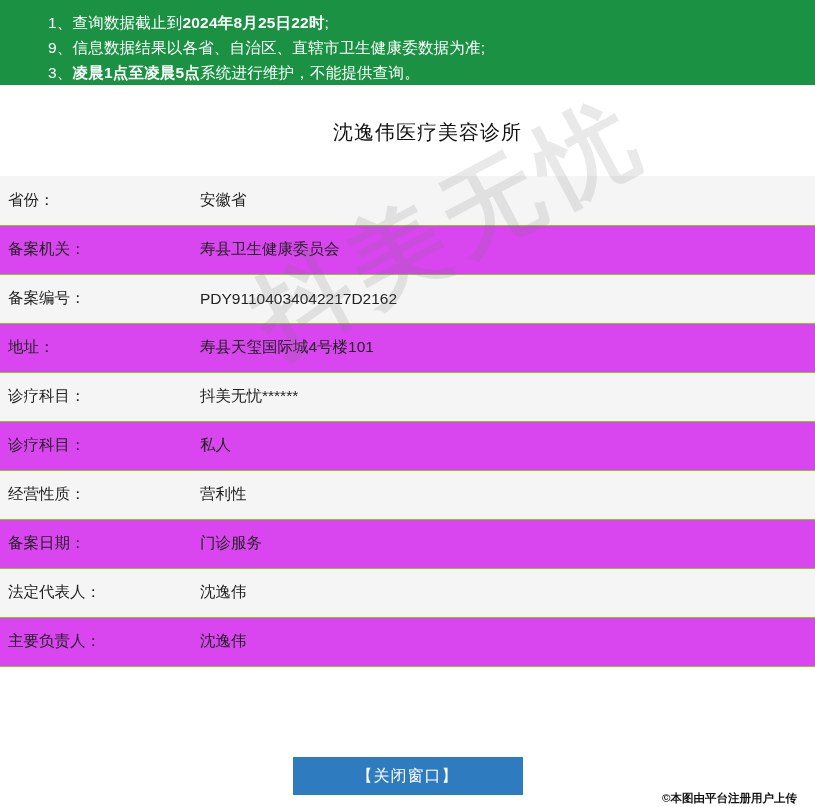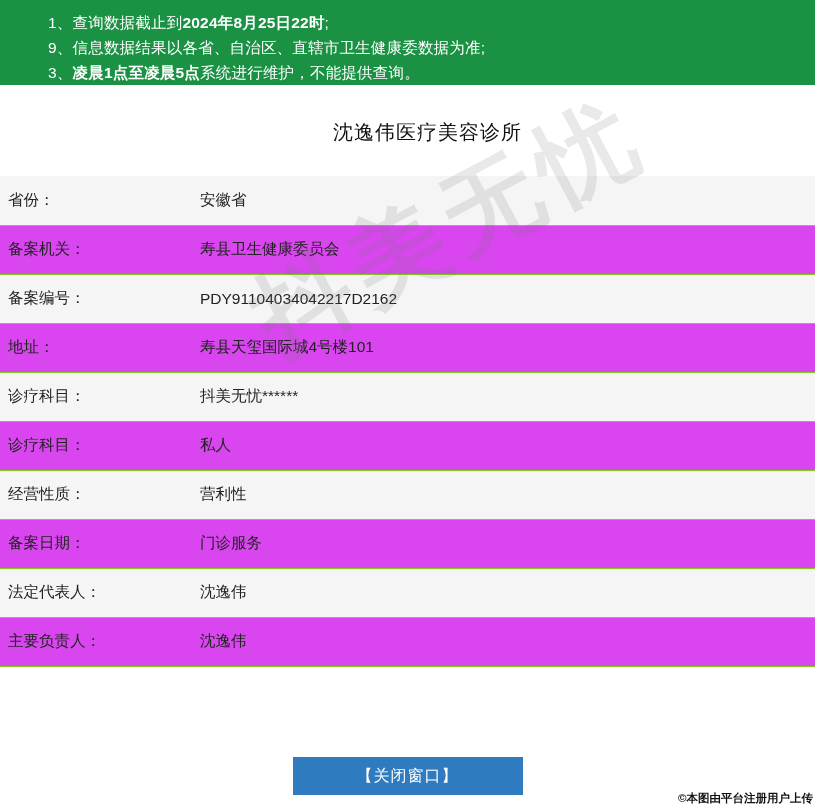--- a/index.html
+++ b/index.html
@@ -110,21 +110,21 @@
     letter-spacing: 1px;
     cursor: pointer;
     display: flex;
     align-items: center;
     justify-content: center;
   }
 
   
   .credit {
     position: absolute;
-    right: 2px;
+    right: 18px;
     bottom: 1px;
     font-size: 11.5px;
     color: #111111;
     font-weight: bold;
     white-space: nowrap;
     text-align: right;
   }
 </style>
 </head>
 <body>

